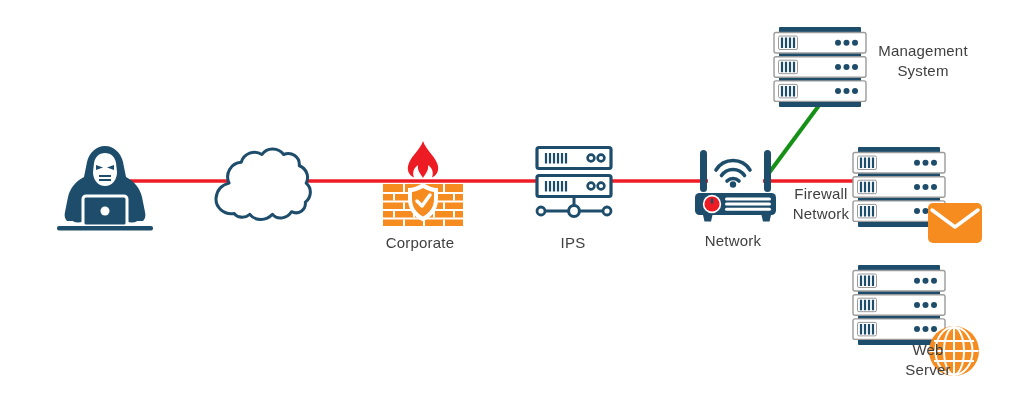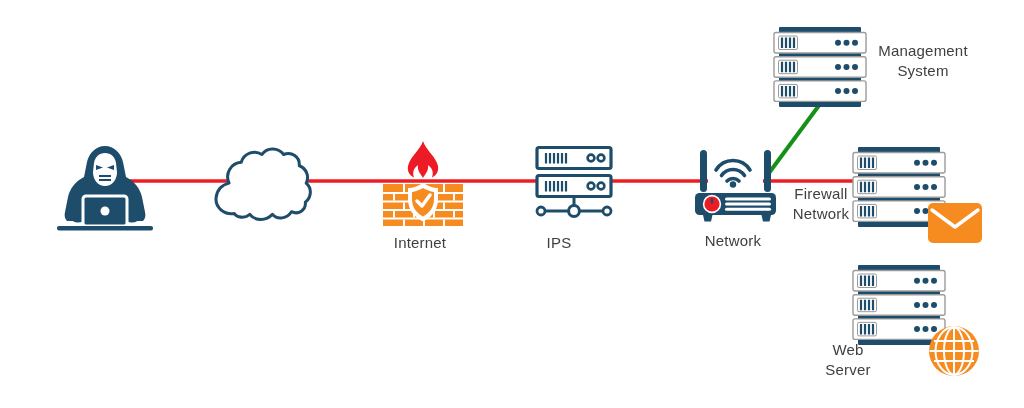--- a/index.html
+++ b/index.html
@@ -162,19 +162,19 @@
     <g class="sw" stroke-width="2">
       <ellipse cx="26" cy="26" rx="10" ry="23.5"></ellipse>
       <ellipse cx="26" cy="26" rx="18.5" ry="24"></ellipse>
       <path d="M26 2 V50"></path>
       <path d="M6 16 H46"></path>
       <path d="M1.5 26 H50.5"></path>
       <path d="M6 36 H46"></path>
     </g>
   </svg>
 
-  <div class="lbl" style="left:376px;top:233px;width:88px">Internet</div>
-  <div class="lbl" style="left:515px;top:233px;width:88px">IPS</div>
+  <div class="lbl" style="left:376px;top:233px;width:88px">Corporate</div>
+  <div class="lbl" style="left:529px;top:233px;width:88px">IPS</div>
   <div class="lbl" style="left:689px;top:231px;width:88px">Network</div>
   <div class="lbl" style="left:777px;top:184px;width:88px">Firewall Network</div>
   <div class="lbl" style="left:870px;top:41px;width:106px">Management System</div>
-  <div class="lbl" style="left:812px;top:340px;width:72px">Web Server</div>
+  <div class="lbl" style="left:892px;top:340px;width:72px">Web Server</div>
 </div>
 
 </body></html>

